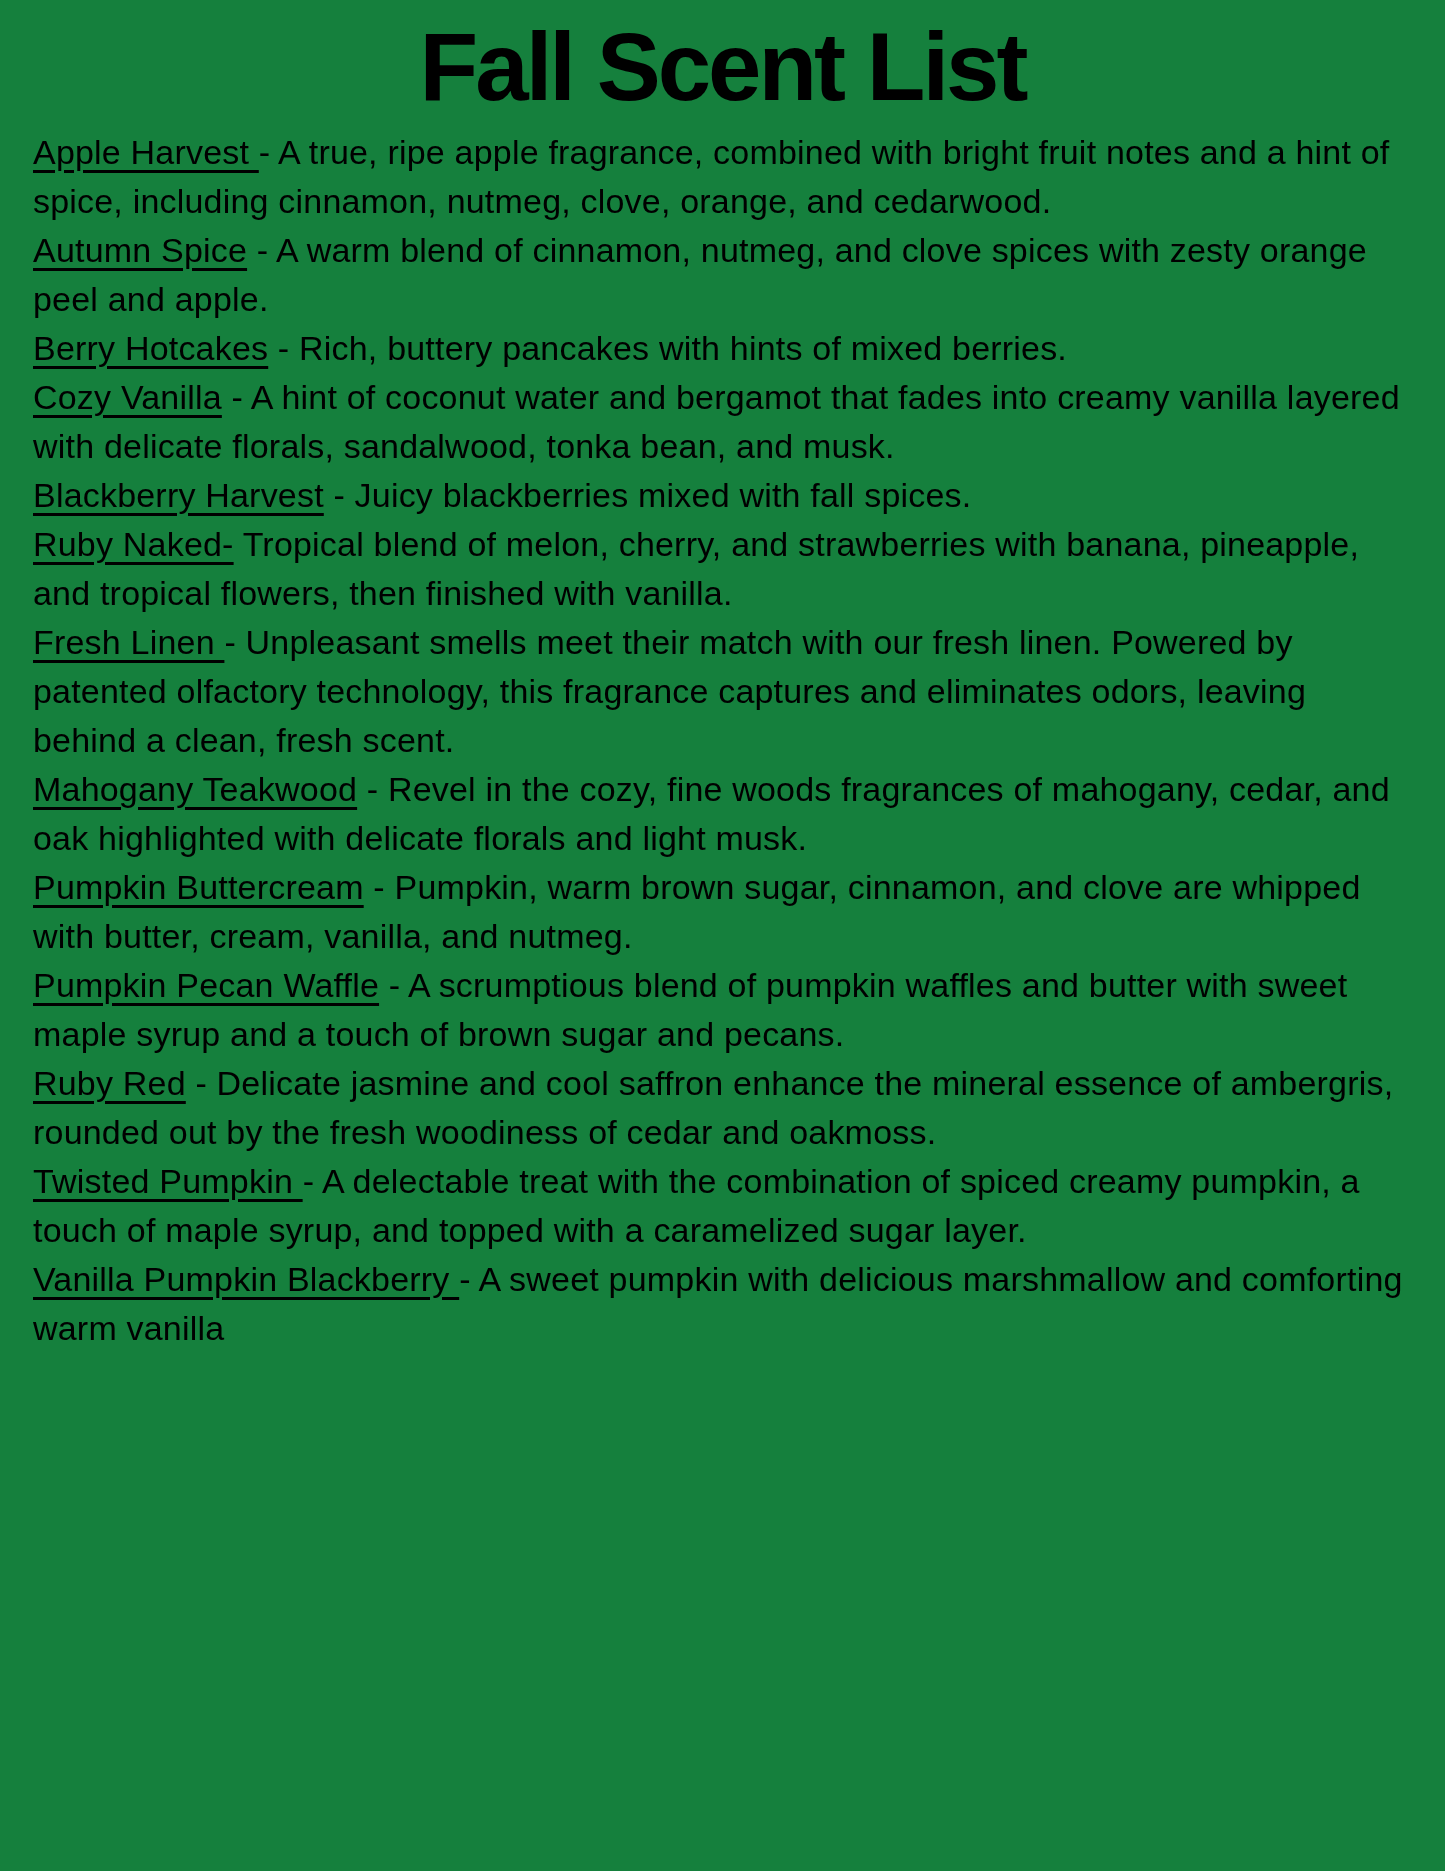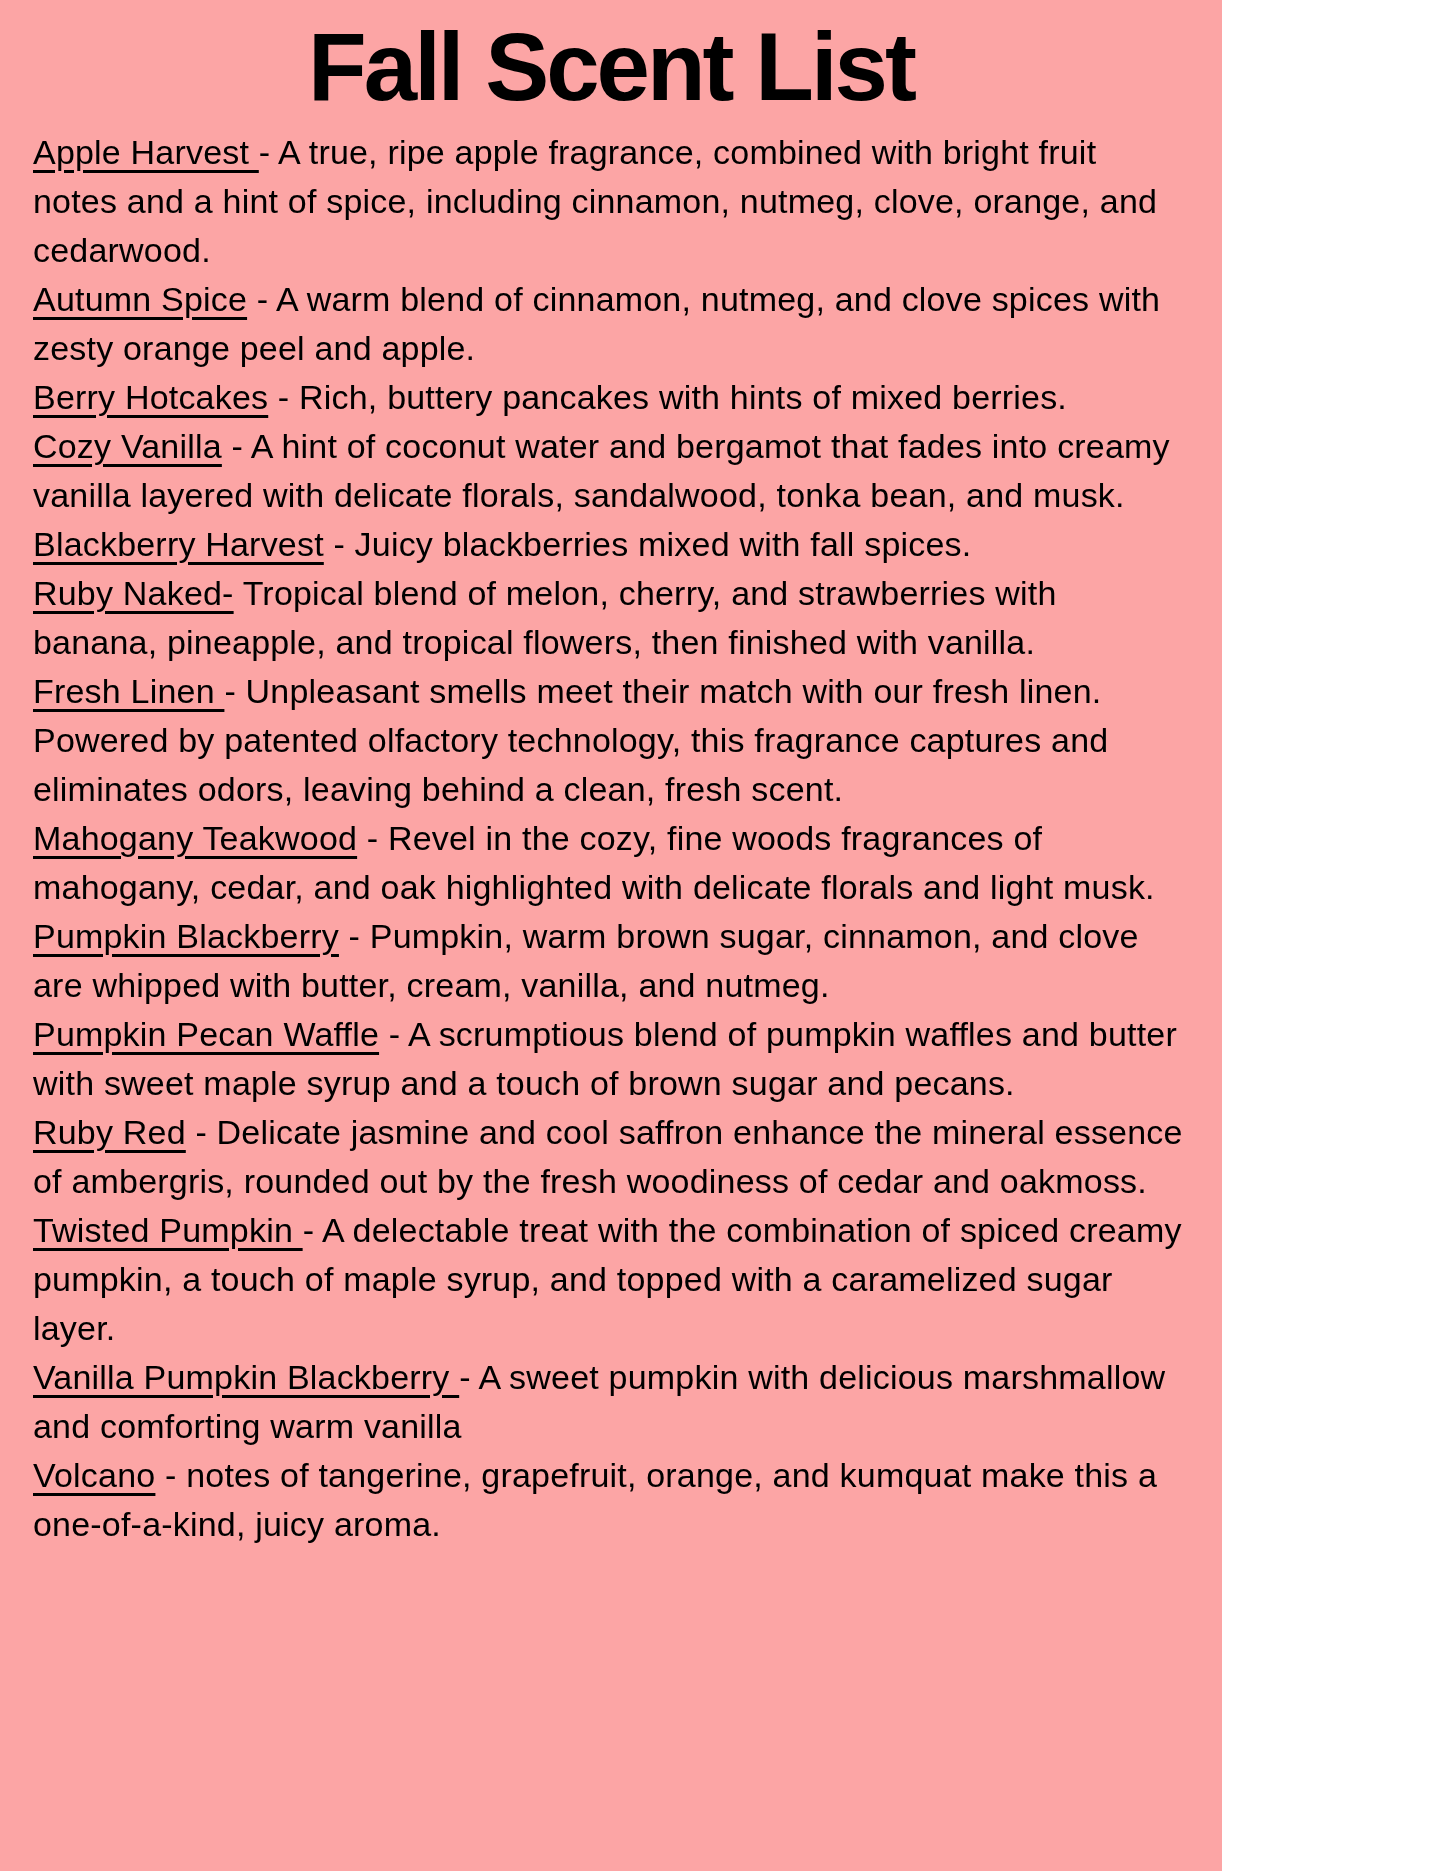--- a/index.html
+++ b/index.html
@@ -8,24 +8,24 @@
     background: #ffffff;
   }
   body {
     width: 1445px;
     min-height: 1871px;
     font-family: "Liberation Sans", sans-serif;
     color: #000000;
   }
   .page {
     box-sizing: border-box;
-    width: 1222px;
+    width: 1445px;
     min-height: 1871px;
     padding: 14px 33px 40px 33px;
-    background: #fca5a5;
+    background: #15803d;
   }
   .page-title {
     margin: 0 0 8px 0;
     text-align: center;
     font-size: 96px;
     font-weight: 800;
     letter-spacing: -3px;
     line-height: 1.1;
     color: #000000;
   }
@@ -61,25 +61,24 @@
 
   <p class="scent-entry"><span class="scent-name">Blackberry Harvest</span><span class="scent-desc"> - Juicy blackberries mixed with fall spices.</span></p>
 
   <p class="scent-entry"><span class="scent-name">Ruby Naked-</span><span class="scent-desc"> Tropical blend of melon, cherry, and strawberries with banana, pineapple, and tropical flowers, then finished with vanilla.</span></p>
 
 
   <p class="scent-entry"><span class="scent-name">Fresh Linen </span><span class="scent-desc">- Unpleasant smells meet their match with our fresh linen. Powered by patented olfactory technology, this fragrance captures and eliminates odors, leaving behind a clean, fresh scent.</span></p>
 
   <p class="scent-entry"><span class="scent-name">Mahogany Teakwood</span><span class="scent-desc"> - Revel in the cozy, fine woods fragrances of mahogany, cedar, and oak highlighted with delicate florals and light musk.</span></p>
 
-  <p class="scent-entry"><span class="scent-name">Pumpkin Blackberry</span><span class="scent-desc"> - Pumpkin, warm brown sugar, cinnamon, and clove are whipped with butter, cream, vanilla, and nutmeg.</span></p>
+  <p class="scent-entry"><span class="scent-name">Pumpkin Buttercream</span><span class="scent-desc"> - Pumpkin, warm brown sugar, cinnamon, and clove are whipped with butter, cream, vanilla, and nutmeg.</span></p>
 
   <p class="scent-entry"><span class="scent-name">Pumpkin Pecan Waffle</span><span class="scent-desc"> - A scrumptious blend of pumpkin waffles and butter with sweet maple syrup and a touch of brown sugar and pecans.</span></p>
 
   <p class="scent-entry"><span class="scent-name">Ruby Red</span><span class="scent-desc"> - Delicate jasmine and cool saffron enhance the mineral essence of ambergris, rounded out by the fresh woodiness of cedar and oakmoss.</span></p>
 
   <p class="scent-entry"><span class="scent-name">Twisted Pumpkin </span><span class="scent-desc">- A delectable treat with the combination of spiced creamy pumpkin, a touch of maple syrup, and topped with a caramelized sugar layer.</span></p>
 
   <p class="scent-entry"><span class="scent-name">Vanilla Pumpkin Blackberry </span><span class="scent-desc">- A sweet pumpkin with delicious marshmallow and comforting warm vanilla</span></p>
 
-  <p class="scent-entry"><span class="scent-name">Volcano</span><span class="scent-desc"> - notes of tangerine, grapefruit, orange, and kumquat make this a one-of-a-kind, juicy aroma.</span></p>
 </div>
 </div>
 
 </body></html>

